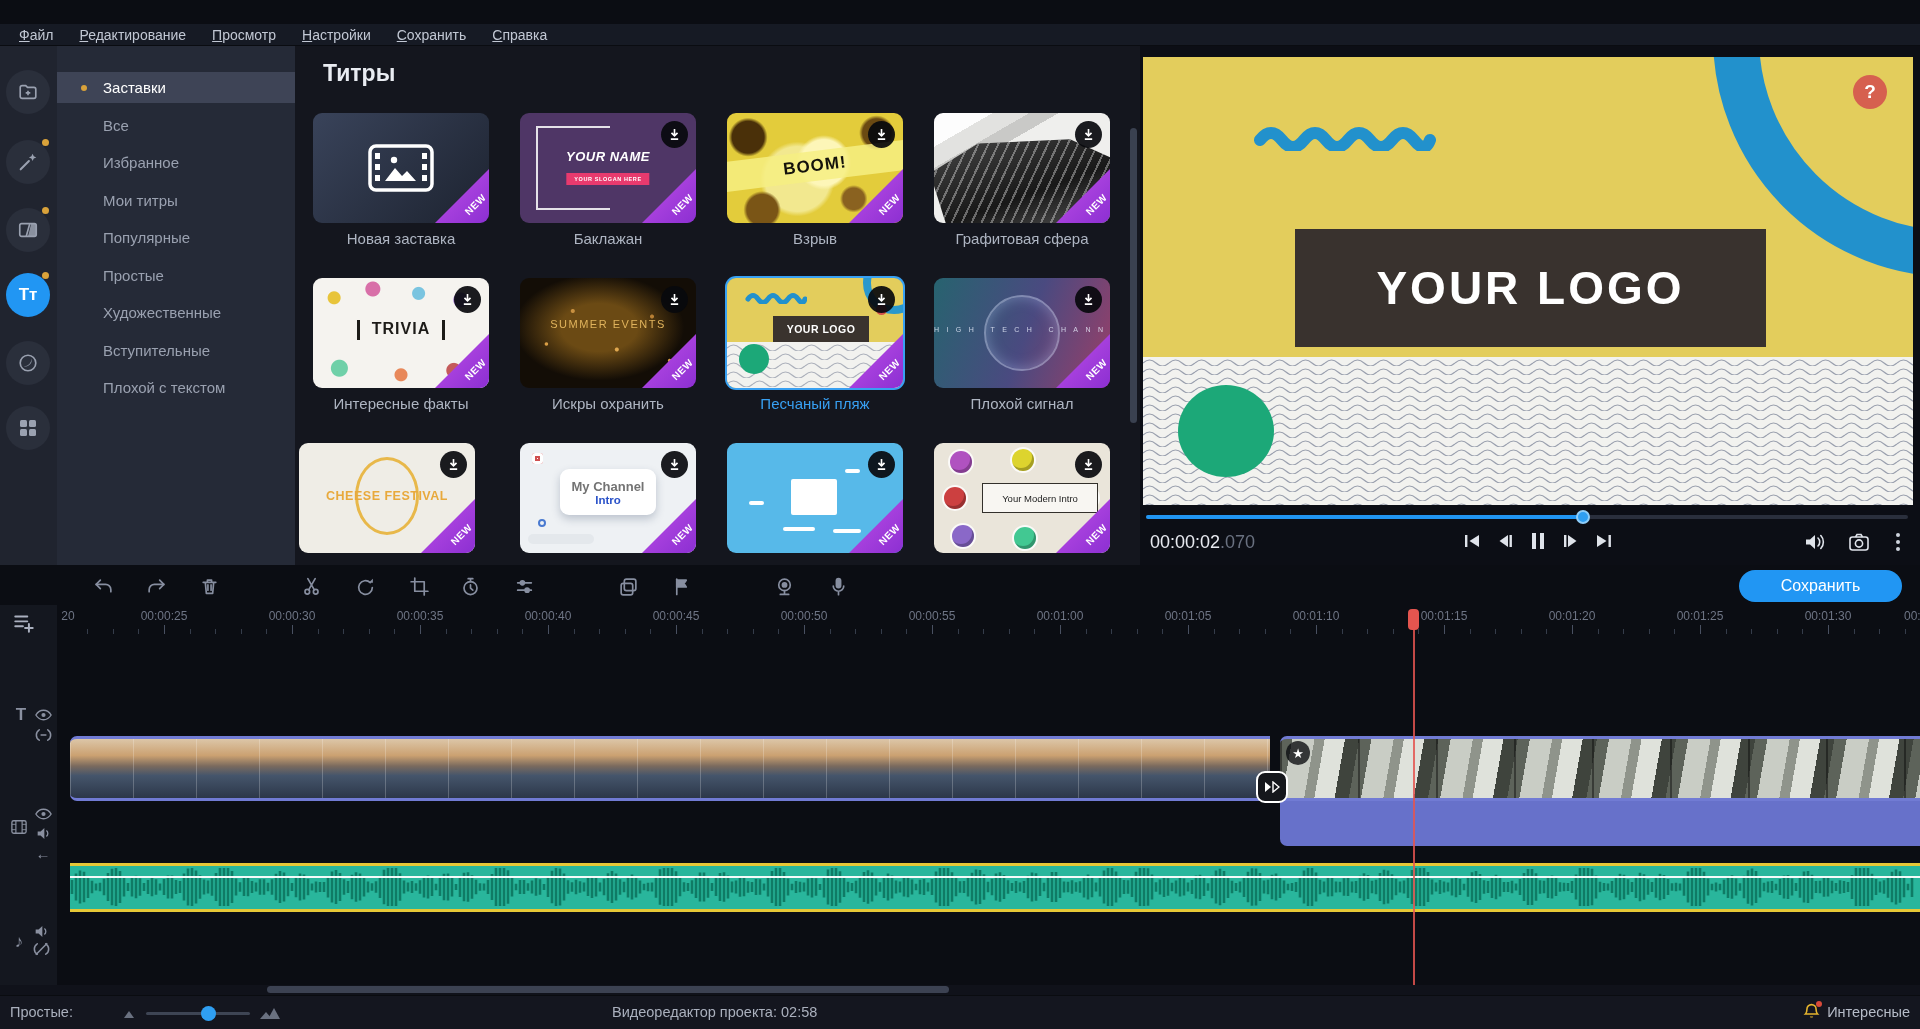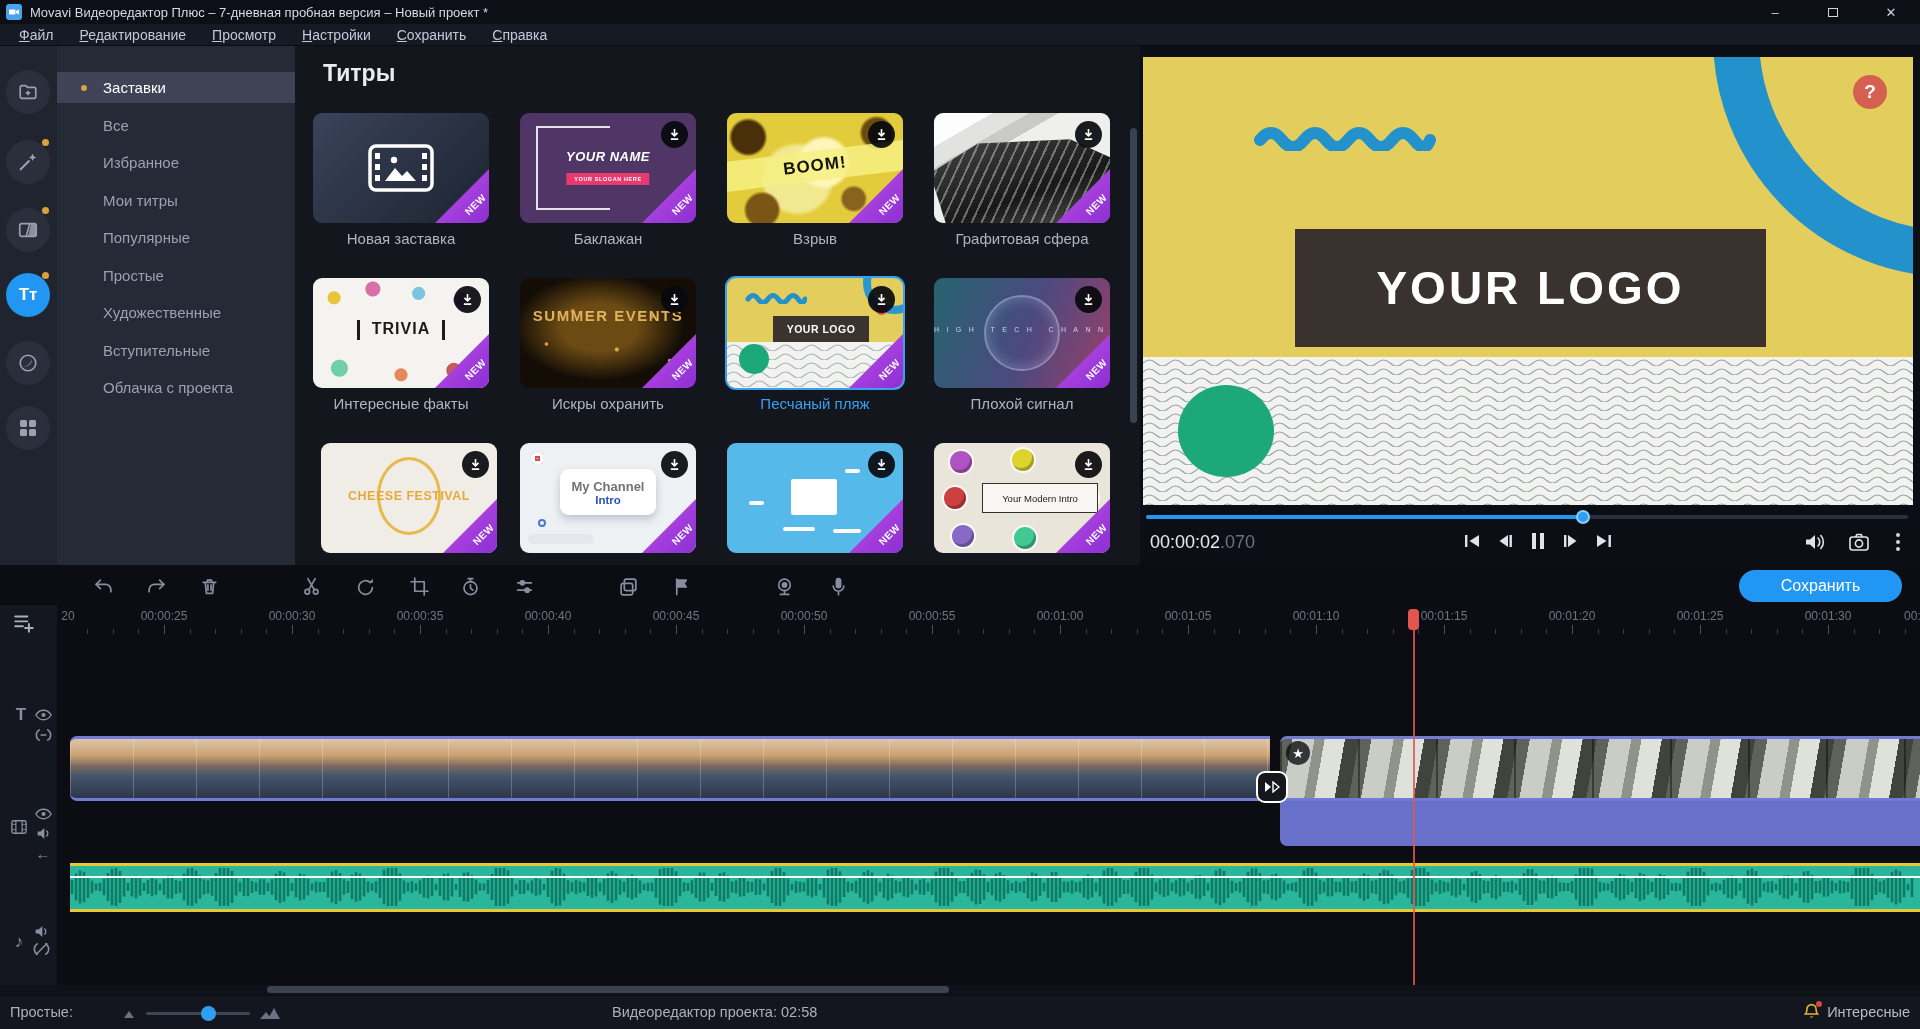--- a/index.html
+++ b/index.html
@@ -98,22 +98,22 @@
   .tr-text{position:absolute;left:0;right:0;top:42px;text-align:center;color:#1d1b18;font-weight:bold;
            font-size:16px;letter-spacing:1px;}
   .tr-text .bar{display:inline-block;width:3px;height:20px;background:#1d1b18;vertical-align:middle;margin:0 12px;}
   .t-sparks{background:#130d06;background-image:
       radial-gradient(circle at 30% 30%,#c89040 0 1.5px,transparent 2.5px),
       radial-gradient(circle at 55% 65%,#e0a850 0 1.5px,transparent 2.5px),
       radial-gradient(circle at 75% 35%,#b87f34 0 1.5px,transparent 2.5px),
       radial-gradient(circle at 15% 60%,#d99e45 0 1.2px,transparent 2.2px),
       radial-gradient(circle at 85% 75%,#d99e45 0 1.2px,transparent 2.2px),
       radial-gradient(ellipse at 45% 45%,#6b4a14 0 28%,transparent 62%);}
-  .sp-text{position:absolute;left:0;right:0;top:29px;text-align:center;color:#e0b35c;font-size:15px;
-           font-weight:bold;letter-spacing:1.5px;}
+  .sp-text{position:absolute;left:0;right:0;top:40px;text-align:center;color:#e0b35c;font-size:11px;
+           font-weight:normal;letter-spacing:1.5px;}
   .t-beach{background:#e3cd5c;}
   .beach-waves{position:absolute;left:0;right:0;bottom:0;height:46px;}
   .beach-squiggle{position:absolute;left:18px;top:12px;}
   .beach-arc{position:absolute;right:-22px;top:-26px;width:62px;height:62px;border:8px solid #2a98cc;border-radius:50%;}
   .beach-reddot{position:absolute;right:16px;top:26px;width:11px;height:11px;border-radius:50%;background:#d4524a;}
   .beach-green{position:absolute;left:12px;bottom:14px;width:30px;height:30px;border-radius:50%;background:#1ca878;}
   .beach-logo{position:absolute;left:46px;top:38px;width:96px;height:26px;background:#3a332e;
               display:flex;align-items:center;justify-content:center;}
   .beach-logo span{color:#fff;font-size:10.5px;font-weight:800;letter-spacing:.5px;}
   .t-signal{background:linear-gradient(110deg,#27636f,#4a4a80 52%,#9a3f68);}
@@ -236,36 +236,20 @@
   .sb-notif{position:absolute;right:10px;top:7px;display:flex;align-items:center;gap:6px;cursor:pointer;}
   .sb-notif-label{font-size:14.5px;color:#b6bcc8;}
   .bell-wrap{position:relative;width:18px;height:18px;}
   .bell-dot{position:absolute;right:-1px;top:-2px;width:6px;height:6px;border-radius:50%;background:#d84a3a;}
 </style>
 </head>
 <body>
 
 <div id="app">
 
-  <div class="titlebar">
-    <div class="app-logo">
-      <svg width="12" height="12" viewBox="0 0 24 24">
-          <rect x="2" y="7" width="13" height="10" rx="2" fill="#fff"></rect>
-          <path d="M16 10l6-3v10l-6-3z" fill="#fff"></path>
-        </svg>
-    </div>
-    <div class="title-text">Movavi Видеоредактор Плюс – 7-дневная пробная версия – Новый проект *</div>
-    <div class="win-btns">
-      <div class="win-btn">–</div>
-      <div class="win-btn">
-          <span class="maxbox"></span>
-        </div>
-      <div class="win-btn">✕</div>
-    </div>
-  </div>
 
   <div class="menubar" id="menubar">
       <div class="menu-item"><span class="ul">Ф</span>айл</div>
       <div class="menu-item"><span class="ul">Р</span>едактирование</div>
       <div class="menu-item"><span class="ul">П</span>росмотр</div>
       <div class="menu-item"><span class="ul">Н</span>астройки</div>
       <div class="menu-item"><span class="ul">С</span>охранить</div>
       <div class="menu-item"><span class="ul">С</span>правка</div>
     </div>
 
@@ -315,21 +299,21 @@
 
     <div class="catpanel" id="catpanel">
         <div class="cat-item active" style="top: 26px;"><i class="cat-bullet"></i><span>Заставки</span></div>
         <div class="cat-item" style="top: 63.5px;"><span>Все</span></div>
         <div class="cat-item" style="top: 101px;"><span>Избранное</span></div>
         <div class="cat-item" style="top: 138.5px;"><span>Мои титры</span></div>
         <div class="cat-item" style="top: 176px;"><span>Популярные</span></div>
         <div class="cat-item" style="top: 213.5px;"><span>Простые</span></div>
         <div class="cat-item" style="top: 251px;"><span>Художественные</span></div>
         <div class="cat-item" style="top: 288.5px;"><span>Вступительные</span></div>
-        <div class="cat-item" style="top: 326px;"><span>Облачка с проекта</span></div>
+        <div class="cat-item" style="top: 326px;"><span>Плохой с текстом</span></div>
       </div>
 
     <div class="templates">
       <div class="tpl-title">Титры</div>
       <div id="cards">
           <div class="card" style="left: 18px; top: 67px; height: 152px;">
             <div class="thumb t-new-intro">
               <svg width="66" height="48" viewBox="0 0 66 48">
                 <rect x="2" y="2" width="62" height="44" rx="6" fill="none" stroke="#fff" stroke-width="3.5"></rect>
                 <rect x="7" y="9" width="5" height="6" fill="#fff"></rect>
@@ -463,21 +447,21 @@
                   <path d="M6 1v5.5M3.2 4.5L6 7.3 8.8 4.5" stroke="#fff" stroke-width="1.5" fill="none"></path>
                   <path d="M2.6 10.3h6.8" stroke="#fff" stroke-width="1.5"></path>
                 </svg>
               </div>
               <div class="new-badge">
                 <span>NEW</span>
               </div>
             </div>
             <div class="card-label">Плохой сигнал</div>
           </div>
-          <div class="card" style="left: 26px; top: 397px; height: 152px;">
+          <div class="card" style="left: 4px; top: 397px; height: 152px;">
             <div class="thumb t-cheese">
               <div class="ch-ring"></div>
               <div class="ch-text">CHEESE FESTIVAL</div>
               <div class="dl">
                 <svg width="13" height="13" viewBox="0 0 12 12">
                   <path d="M6 1v5.5M3.2 4.5L6 7.3 8.8 4.5" stroke="#fff" stroke-width="1.5" fill="none"></path>
                   <path d="M2.6 10.3h6.8" stroke="#fff" stroke-width="1.5"></path>
                 </svg>
               </div>
               <div class="new-badge">

